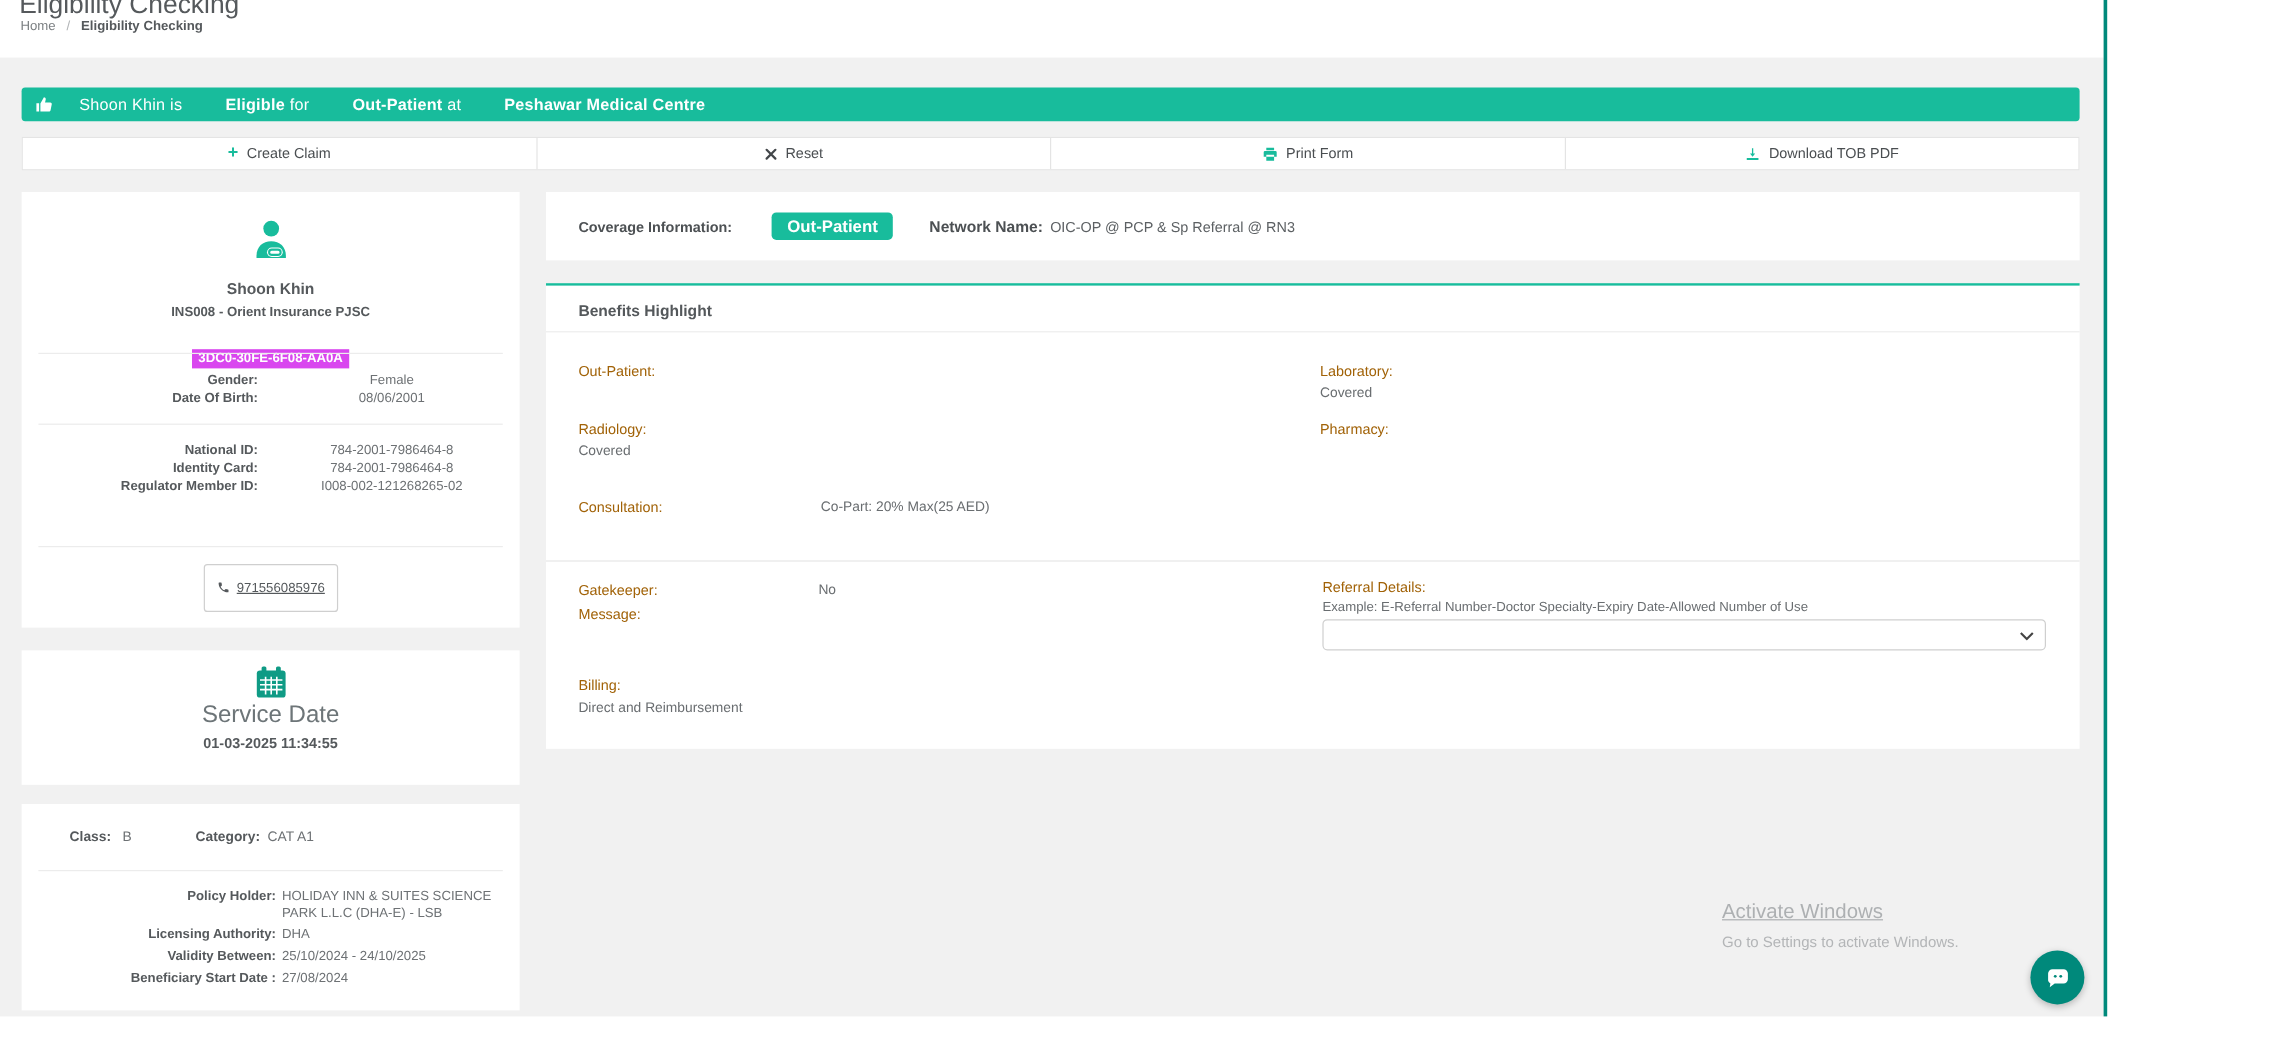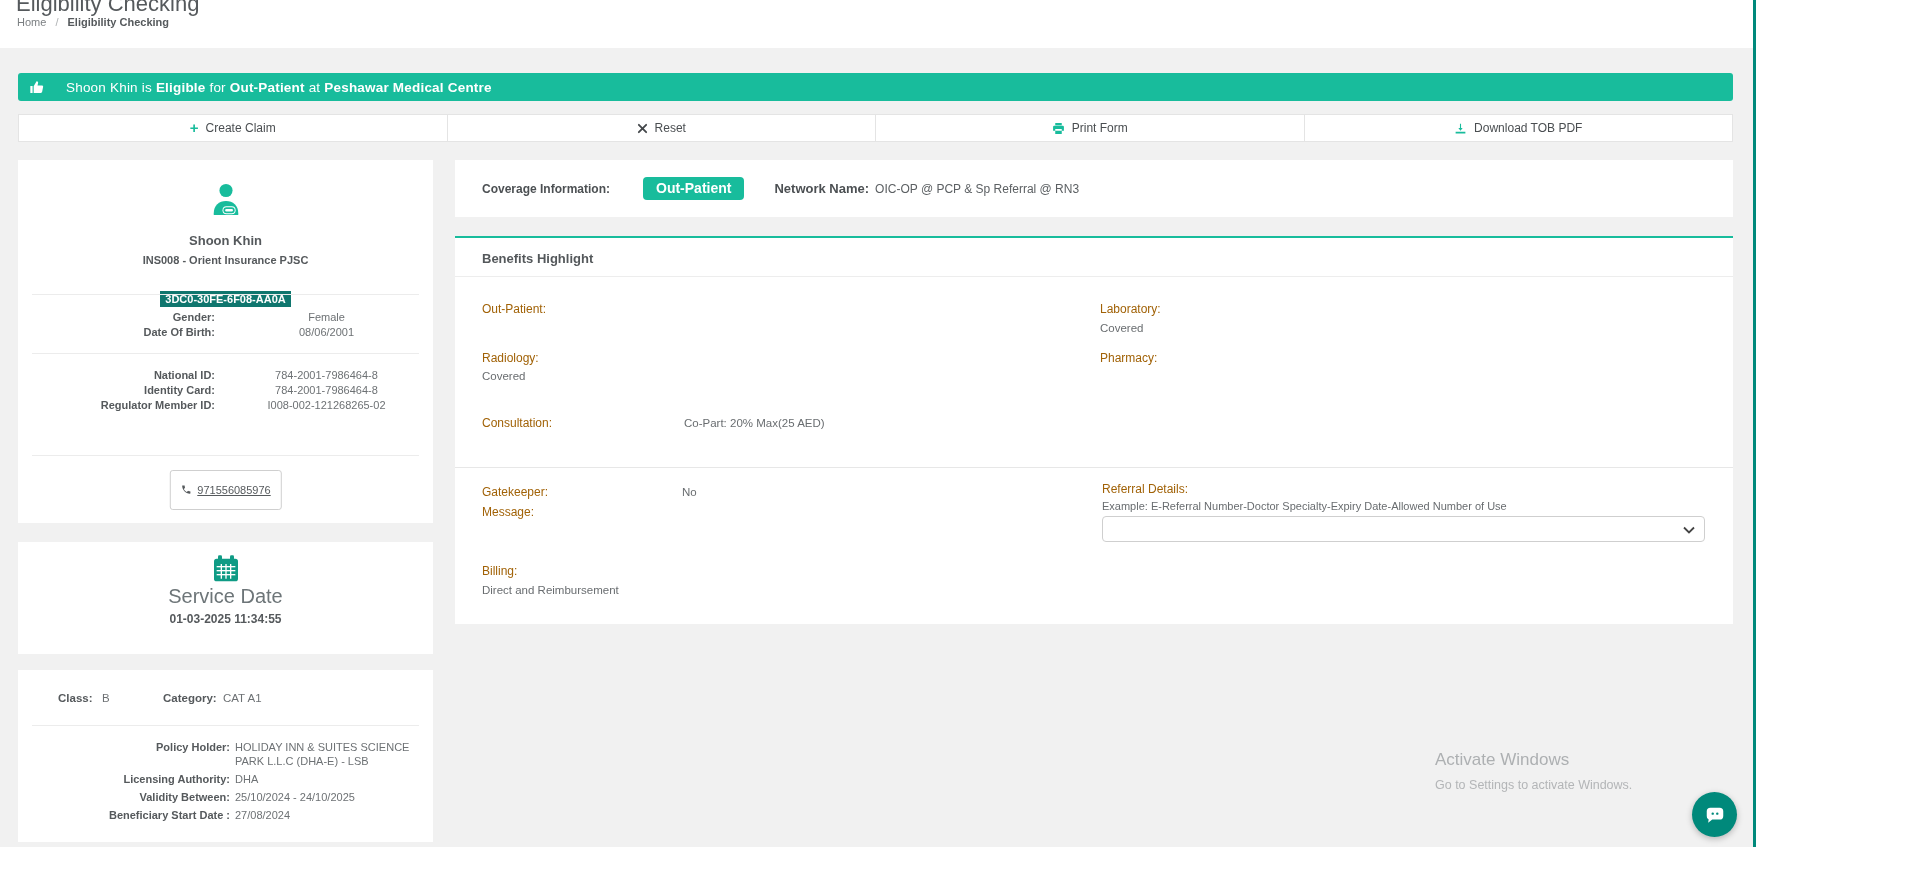--- a/index.html
+++ b/index.html
@@ -13,40 +13,40 @@
   .page-title { position:absolute; left:16px; top:-9px; font-size:22px; color:#55595c; font-weight:400; }
   .breadcrumb { position:absolute; left:17px; top:16px; font-size:11px; color:#7b7f82; }
   .breadcrumb .crumb-home { color:#7b7f82; text-decoration:none; cursor:pointer; }
   .breadcrumb .crumb-sep { margin:0 6px; color:#b0b3b5; }
   .breadcrumb .crumb-current { font-weight:700; color:#55595c; }
 
   
   .banner { position:absolute; left:18px; top:73px; width:1715px; height:28px; background:#18bc9c;
             border-radius:3px; display:flex; align-items:center; padding-left:11px; color:#fff; font-size:13.5px; }
   .banner .txt { margin-left:21px; letter-spacing:.2px; }
-  .banner b { font-weight:700; }
+  .banner b { font-weight:700;margin-left:32px; }
 
   
   .toolbar { position:absolute; left:18px; top:114px; width:1715px; height:28px; background:#fff;
              border:1px solid #e4e4e4; display:flex; }
   .tb-btn { flex:1; display:flex; align-items:center; justify-content:center; gap:7px;
             font-size:12px; color:#4a4e51; cursor:pointer; border-left:1px solid #e4e4e4; }
   .tb-btn:first-child { border-left:none; }
   .tb-plus { color:#18bc9c; font-size:15px; font-weight:700; line-height:1; margin-top:-1px; }
 
   .card { position:absolute; background:#fff; }
 
   
   .card-patient { left:18px; top:160px; width:415px; height:363px; }
   .center-abs { position:absolute; left:0; width:100%; text-align:center; }
   .person-icon-wrap { position:absolute; left:50%; transform:translateX(-50%); top:20px; }
   .p-name { top:73px; font-size:13px; font-weight:700; color:#55595c; }
   .p-insurer { top:94px; font-size:11px; font-weight:700; color:#55595c; }
   .p-badge-row { top:111px; }
-  .member-badge { display:inline-block; background:#0f766e; color:#fff; font-size:11px; font-weight:700;
+  .member-badge { display:inline-block; background:#d946ef; color:#fff; font-size:11px; font-weight:700;
                   padding:2px 5px; line-height:12px;margin-top:20px; }
   .hr { position:absolute; left:14px; right:14px; border-top:1px solid #ececec; }
   .kv-grid { position:absolute; left:0; width:100%; display:grid; grid-template-columns:197px 1fr;
              column-gap:5px; row-gap:2px; font-size:11px; line-height:13px; }
   .kv-grid .k { text-align:right; font-weight:700; color:#55595c; }
   .kv-grid .v { text-align:center; color:#6d7174; }
   .phone-btn { position:absolute; left:50%; transform:translateX(-50%); top:310px; border:1px solid #cfcfcf;
                border-radius:3px; padding:13px 10px; font-size:11px; color:#55595c; display:flex;
                align-items:flex-start; gap:6px; cursor:pointer; background:#fff;text-decoration:underline; }
 
@@ -81,21 +81,21 @@
   .bh-sep { position:absolute; left:0; right:0; top:38px; border-top:1px solid #ededed; }
   .b-label { position:absolute; font-size:12px; font-weight:400; color:#a16207; }
   .b-value { position:absolute; font-size:11.5px; color:#696d70; }
   .b-div { position:absolute; left:0; right:0; top:229px; border-top:1px solid #e7e7e7; }
   .ref-example { position:absolute; left:647px; top:262px; font-size:11px; color:#696d70; }
   .ref-select { position:absolute; left:647px; top:278px; width:603px; height:26px; background:#fff;
                 border:1px solid #cfcfcf; border-radius:4px; cursor:pointer; }
   .ref-select svg { position:absolute; right:9px; top:9px; }
 
   
-  .wm1 { position:absolute; left:1435px; top:750px; font-size:17px; color:rgba(117,122,125,.55); }
+  .wm1 { position:absolute; left:1435px; top:750px; font-size:17px; color:rgba(117,122,125,.55);text-decoration:underline; }
   .wm2 { position:absolute; left:1435px; top:778px; font-size:12.5px; color:rgba(117,122,125,.50); }
   .chat-fab { position:absolute; left:1692px; top:792px; width:45px; height:45px; border-radius:50%;
               background:#00897b; display:flex; align-items:center; justify-content:center;
               box-shadow:0 2px 6px rgba(0,0,0,.25); cursor:pointer; }
 </style>
 </head>
 <body>
 
 <div id="root">
   <div class="bg-gray"></div>

